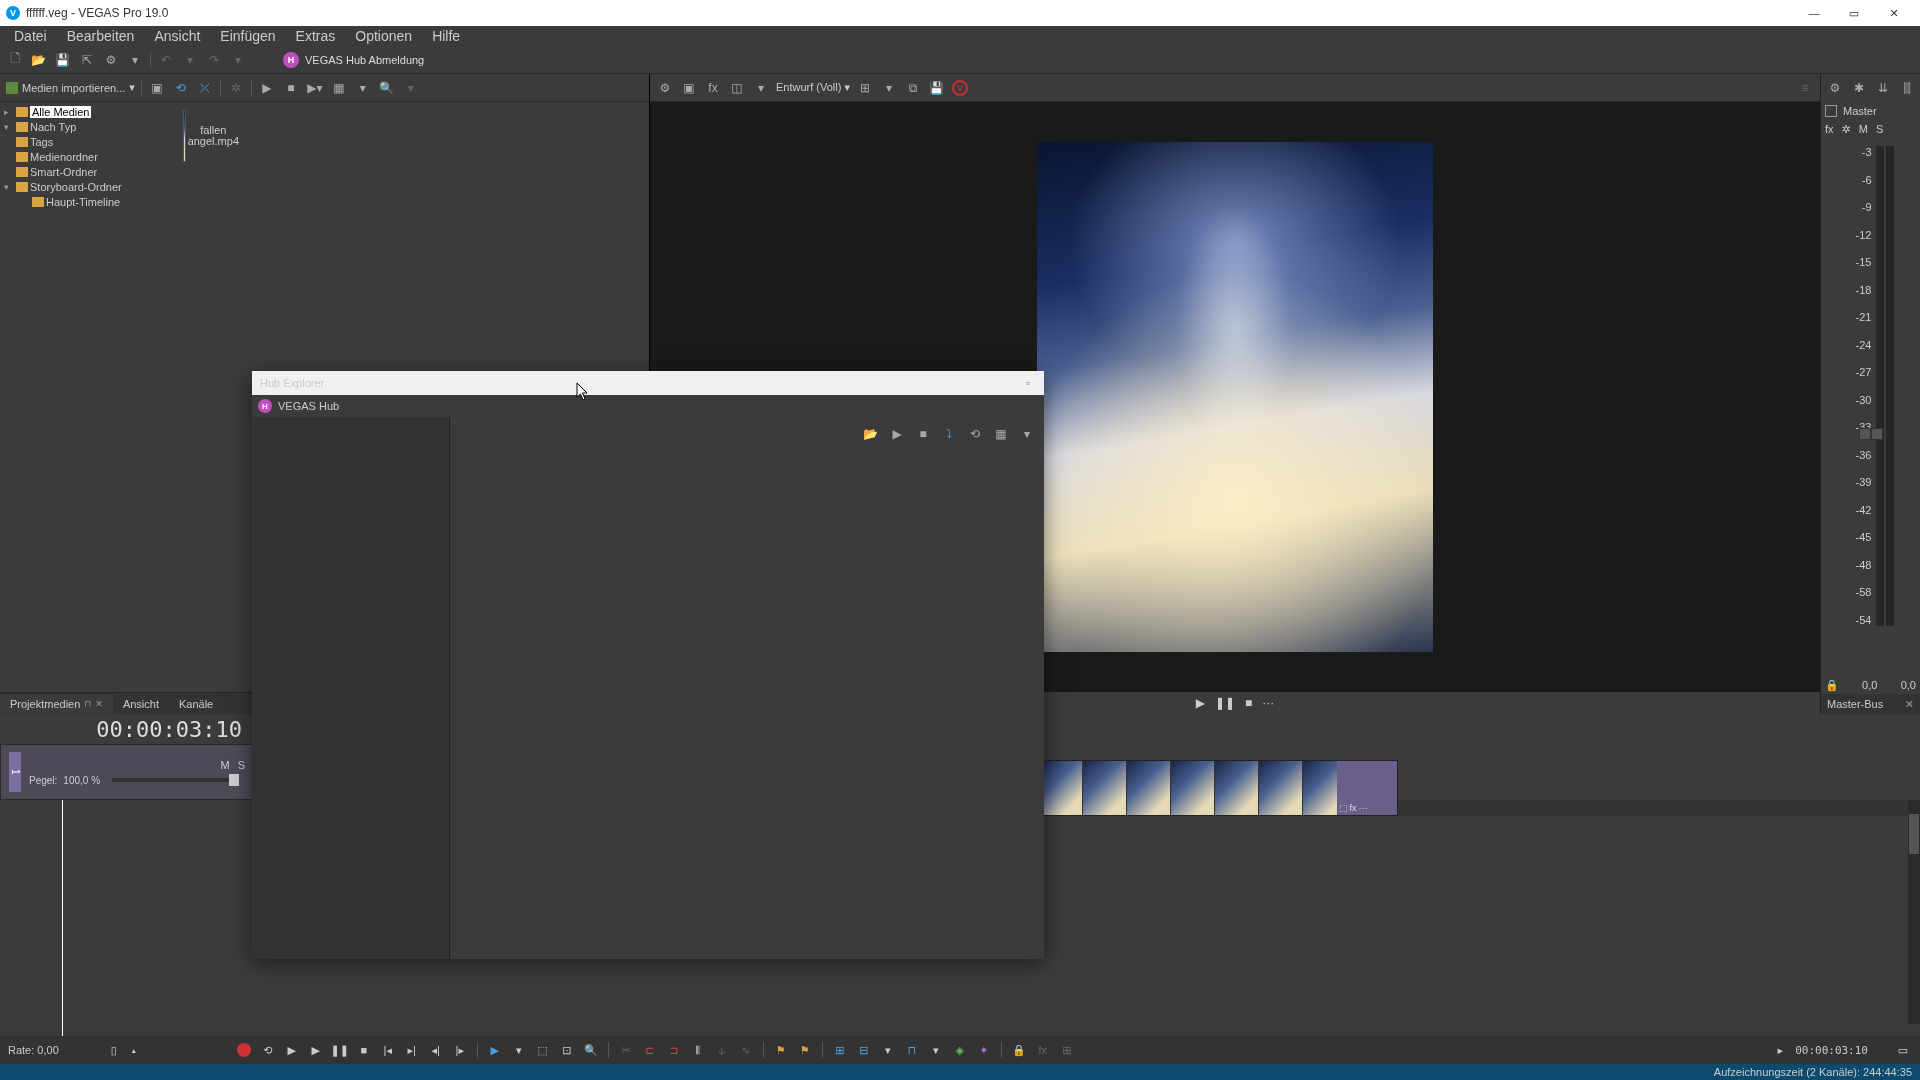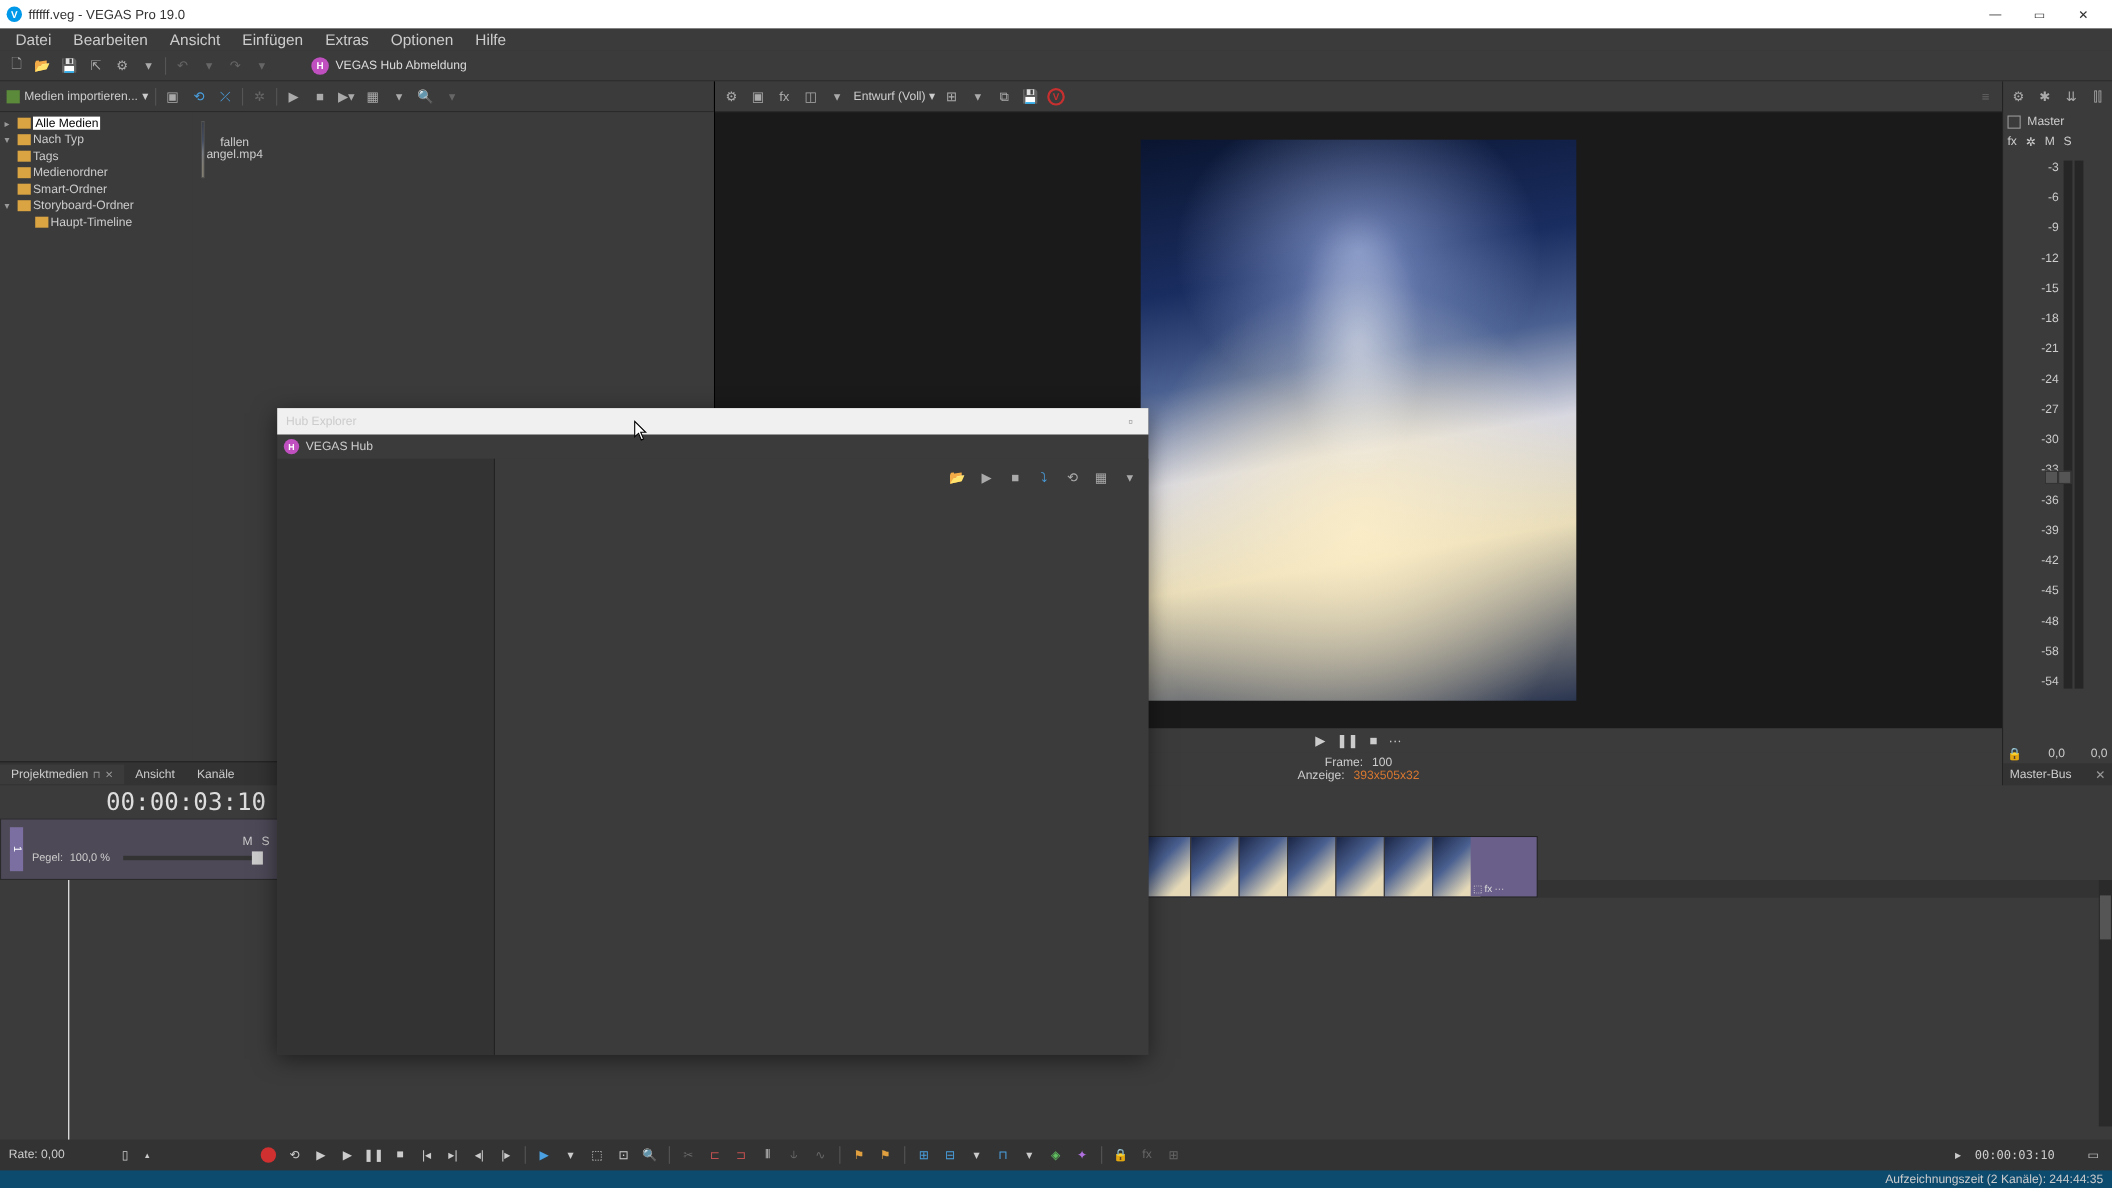--- a/index.html
+++ b/index.html
@@ -276,30 +276,20 @@
       <div class="tbicon" style="color:#666">≡</div>
     </div>
     <div class="previewarea">
       <div class="previewimg"></div>
     </div>
     <div class="previewctrl">
       <span class="pbtn">▶</span>
       <span class="pbtn">❚❚</span>
       <span class="pbtn">■</span>
       <span class="pbtn">···</span>
-    </div>
-    <div class="previewinfo">
-      <div class="row">
-          <span class="lbl">Frame:</span>
-          <span class="val" style="color:#ccc">100</span>
-        </div>
-      <div class="row">
-          <span class="lbl">Anzeige:</span>
-          <span class="val">393x505x32</span>
-        </div>
     </div>
   </div>
 
   <div class="masterpanel">
     <div class="mastertoolbar">
       <div class="tbicon">⚙</div>
       <div class="tbicon">✱</div>
       <div class="tbicon">⇊</div>
       <div class="tbicon">⫿⫿</div>
     </div>

